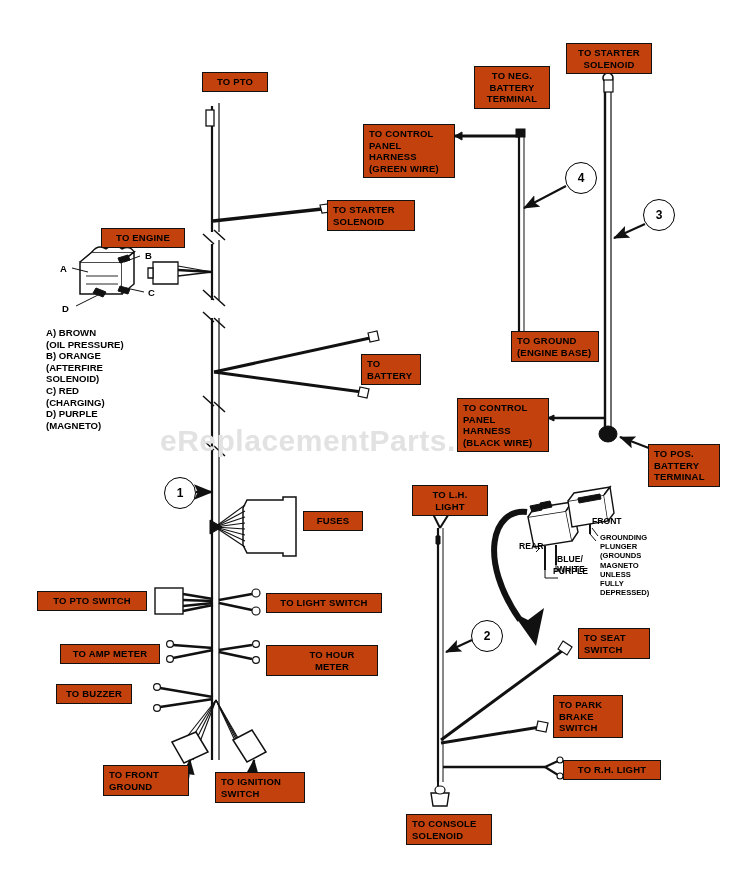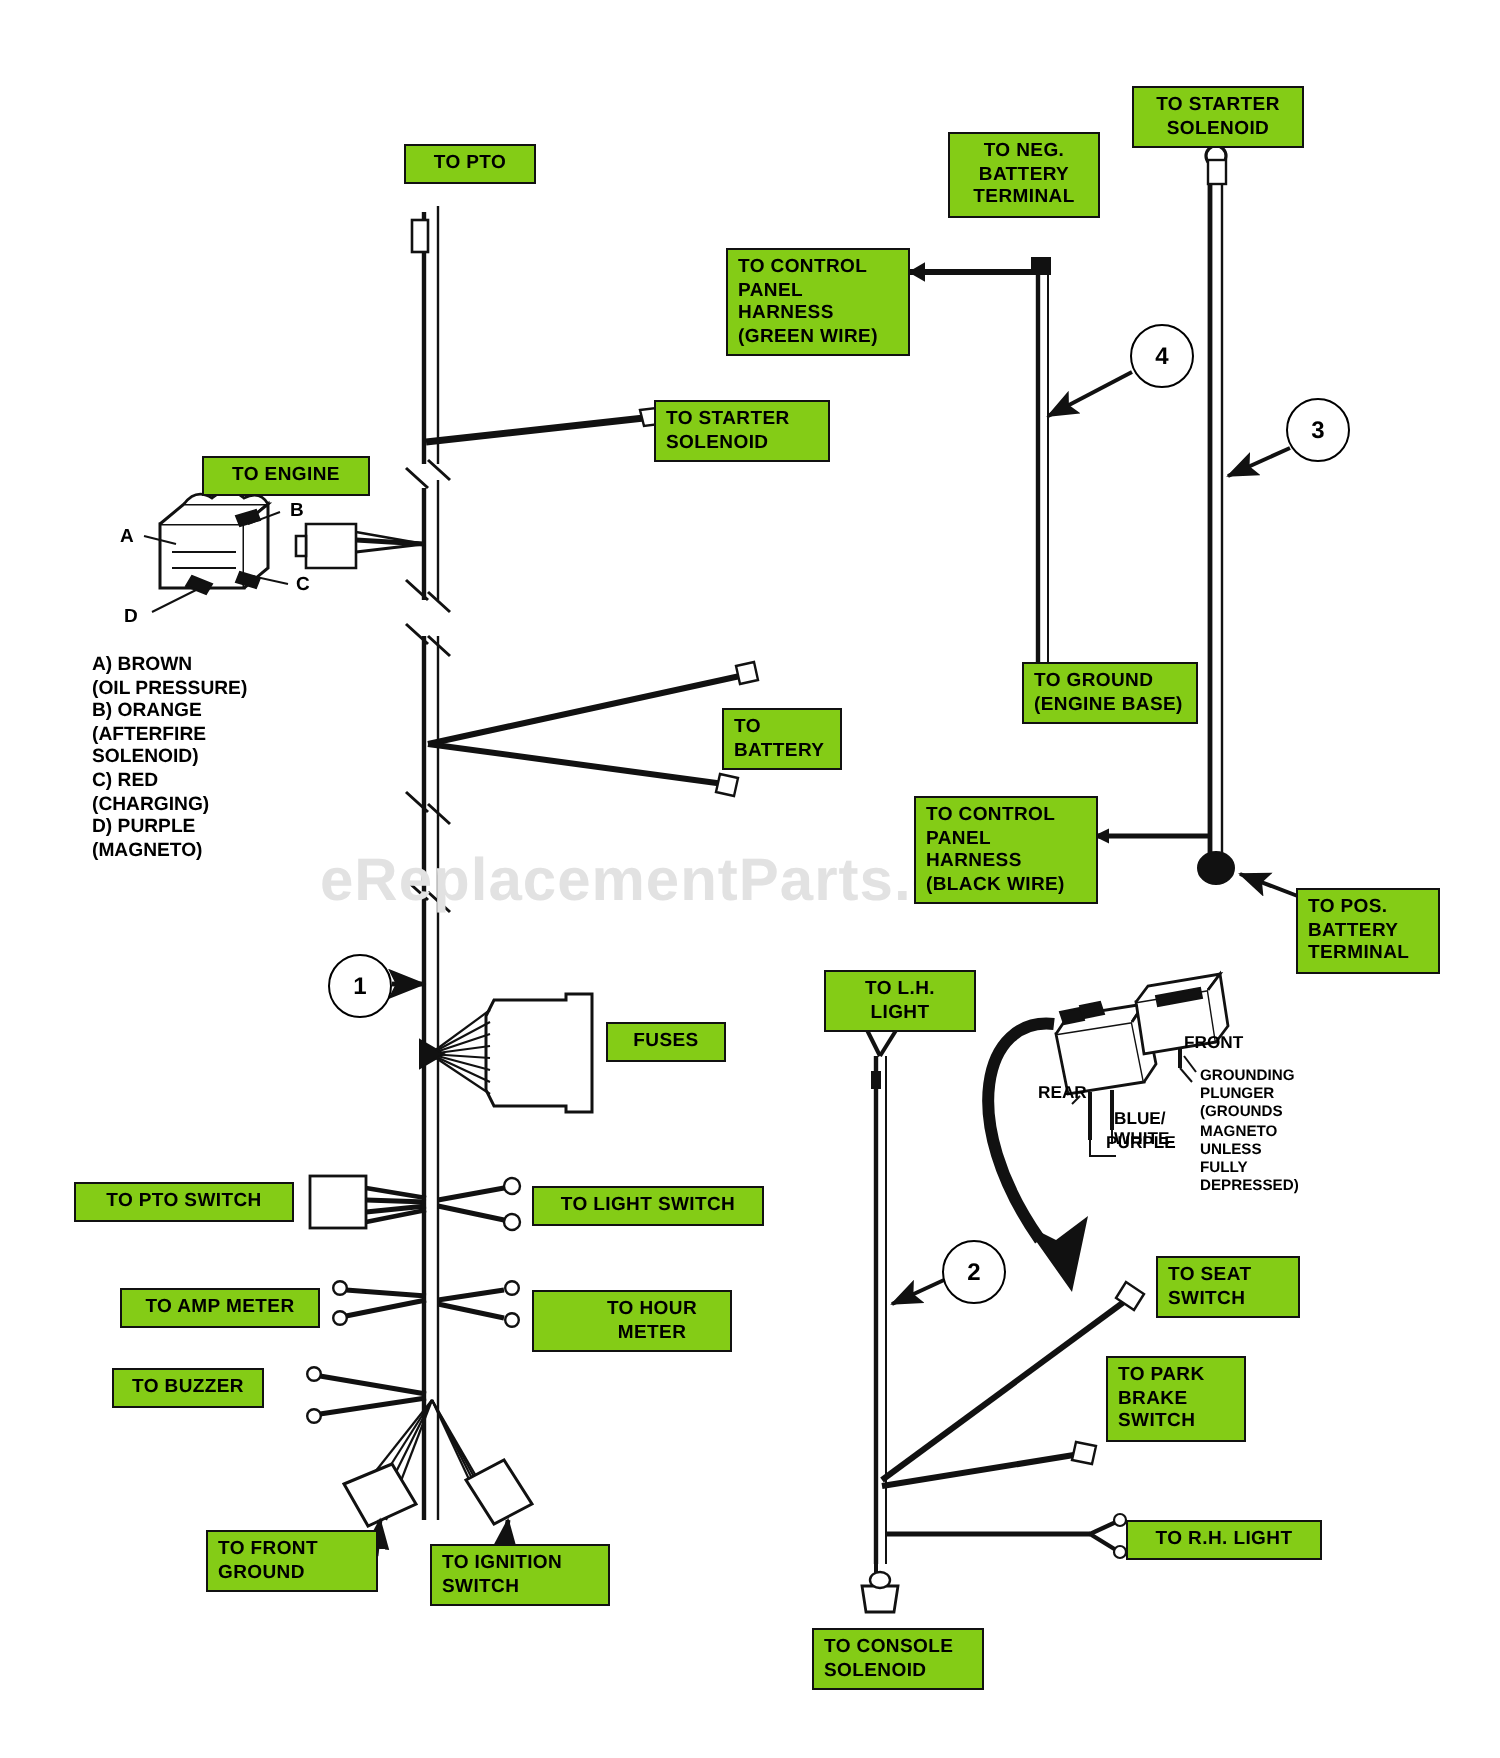--- a/index.html
+++ b/index.html
@@ -2,21 +2,21 @@
 <html><head>
 <meta charset="utf-8">
 <style>
   html,body{margin:0;padding:0;background:#ffffff;}
   body{width:750px;height:879px;position:relative;overflow:hidden;
        font-family:"Liberation Sans",sans-serif;color:#000;}
   #stage{position:absolute;left:0;top:0;width:750px;height:879px;}
   svg.layer{position:absolute;left:0;top:0;width:750px;height:879px;}
 
   
-  .lbl{position:absolute;border:1px solid #111;background:#84cc16;
+  .lbl{position:absolute;border:1px solid #111;background:#c2410c;
        box-sizing:border-box;padding:3px 5px;font-weight:bold;
        font-size:9.5px;line-height:11.5px;letter-spacing:.2px;
        white-space:pre-line;text-align:left;z-index:6;}
   .lbl.c{text-align:center;}
 
   
   .txt{position:absolute;font-weight:bold;font-size:9.5px;
        line-height:11.5px;white-space:pre-line;z-index:6;}
   .txt.sm{font-size:8.6px;line-height:10.2px;}
   .txt.tiny{font-size:7.6px;line-height:9.2px;}
@@ -322,38 +322,38 @@
 BATTERY</div>
 
   <div class="lbl c" style="left:303px;top:511px;width:60px;">FUSES</div>
 
   <div class="lbl c" style="left:37px;top:591px;width:110px;">TO PTO SWITCH</div>
 
   <div class="lbl c" style="left:266px;top:593px;width:116px;">TO LIGHT SWITCH</div>
 
   <div class="lbl c" style="left:60px;top:644px;width:100px;">TO AMP METER</div>
 
-  <div class="lbl c" style="left:266px;top:645px;width:100px;padding-left:25px;">TO HOUR METER</div>
+  <div class="lbl c" style="left:266px;top:645px;width:112px;padding-left:25px;">TO HOUR METER</div>
 
   <div class="lbl c" style="left:56px;top:684px;width:76px;">TO BUZZER</div>
 
   <div class="lbl" style="left:103px;top:765px;width:86px;">TO FRONT
 GROUND</div>
 
   <div class="lbl" style="left:215px;top:772px;width:90px;">TO IGNITION
 SWITCH</div>
 
   <div class="lbl c" style="left:412px;top:485px;width:76px;">TO L.H. LIGHT</div>
 
   <div class="lbl c" style="left:563px;top:760px;width:98px;">TO R.H. LIGHT</div>
 
   <div class="lbl" style="left:578px;top:628px;width:72px;">TO SEAT
 SWITCH</div>
 
-  <div class="lbl" style="left:553px;top:678px;width:70px;">TO PARK
+  <div class="lbl" style="left:553px;top:695px;width:70px;">TO PARK
 BRAKE
 SWITCH</div>
 
   <div class="lbl" style="left:406px;top:814px;width:86px;">TO CONSOLE
 SOLENOID</div>
 
   <div class="txt sm" style="left:519px;top:541px;">REAR</div>
 
   <div class="txt sm" style="left:592px;top:516px;">FRONT</div>
 

